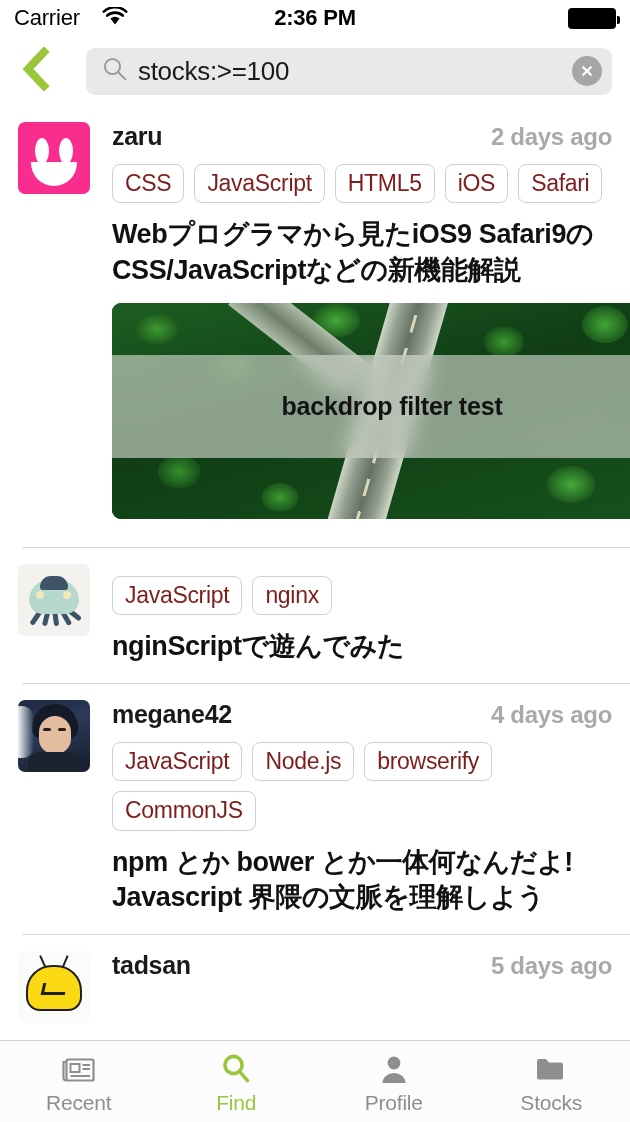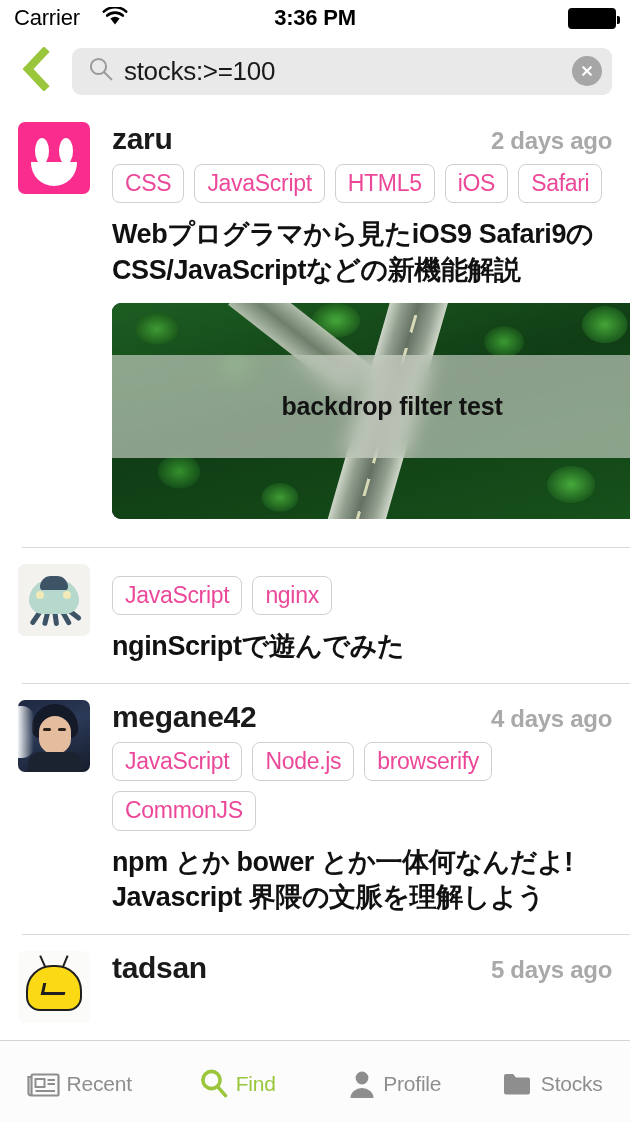--- a/index.html
+++ b/index.html
@@ -79,21 +79,21 @@
   
   .search-bar {
     position: absolute;
     top: 36px; left: 0;
     width: 630px;
     height: 70px;
     background: #ffffff;
     display: flex;
     align-items: center;
     padding: 0 18px 0 10px;
-    gap: 10px;
+    gap: 24px;
   }
   .back-button {
     width: 52px;
     height: 52px;
     display: flex;
     align-items: center;
     justify-content: center;
     flex: 0 0 auto;
     cursor: pointer;
   }
@@ -165,21 +165,21 @@
     padding-left: 22px;
     min-width: 0;
   }
   .post-head {
     display: flex;
     align-items: baseline;
     justify-content: space-between;
     height: 30px;
   }
   .post-author {
-    font-size: 30px;
+    font-size: 25px;
     font-weight: bold;
     color: #1a1a1a;
     letter-spacing: -0.3px;
     cursor: pointer;
   }
   .post-time {
     font-size: 24px;
     color: #a9a9a9;
     letter-spacing: -0.3px;
     white-space: nowrap;
@@ -189,21 +189,21 @@
     display: flex;
     flex-wrap: wrap;
     gap: 10px;
     margin-top: 12px;
   }
   .tag {
     border: 1px solid #cfcfcf;
     border-radius: 8px;
     padding: 5px 12px 6px 12px;
     font-size: 23px;
-    color: #ec4899;
+    color: #7f1d1d;
     letter-spacing: -0.3px;
     line-height: 1.15;
     background: #fff;
     cursor: pointer;
     white-space: nowrap;
   }
   .post-title {
     margin-top: 14px;
     font-size: 27px;
     font-weight: bold;
@@ -426,21 +426,21 @@
     bottom: 0; left: 0;
     width: 630px;
     height: 82px;
     background: #fcfcfc;
     border-top: 1px solid #d4d4d4;
     display: flex;
   }
   .tab {
     flex: 1 1 0;
     display: flex;
-    flex-direction: row;
+    flex-direction: column;
     align-items: center;
     justify-content: center;
     gap: 5px;
     cursor: pointer;
     padding-top: 4px;
   }
   .tab-icon {
     height: 34px;
     display: flex;
     align-items: center;
@@ -462,21 +462,21 @@
     <div class="status-left">
       <span class="status-carrier">Carrier</span>
       <span class="wifi-icon">
         <svg width="26" height="19" viewBox="0 0 26 19">
           <path d="M13 17.5 L8.4 11.6 A7.6 7.6 0 0 1 17.6 11.6 Z" fill="#000"></path>
           <path d="M5.2 8.6 A11.8 11.8 0 0 1 20.8 8.6" stroke="#000" stroke-width="2.6" fill="none" stroke-linecap="round"></path>
           <path d="M1.8 4.6 A16.6 16.6 0 0 1 24.2 4.6" stroke="#000" stroke-width="2.6" fill="none" stroke-linecap="round"></path>
         </svg>
       </span>
     </div>
-    <div class="status-time">3:36 PM</div>
+    <div class="status-time">2:36 PM</div>
     <div class="status-right">
       <span class="battery"></span>
     </div>
   </div>
 
   <div class="search-bar">
     <div class="back-button">
       <span>
         <svg width="34" height="44" viewBox="0 0 34 44">
           <path d="M25 5 L9 22 L25 39" stroke="#9ac63c" stroke-width="8" fill="none" stroke-linecap="square" stroke-linejoin="miter"></path>

